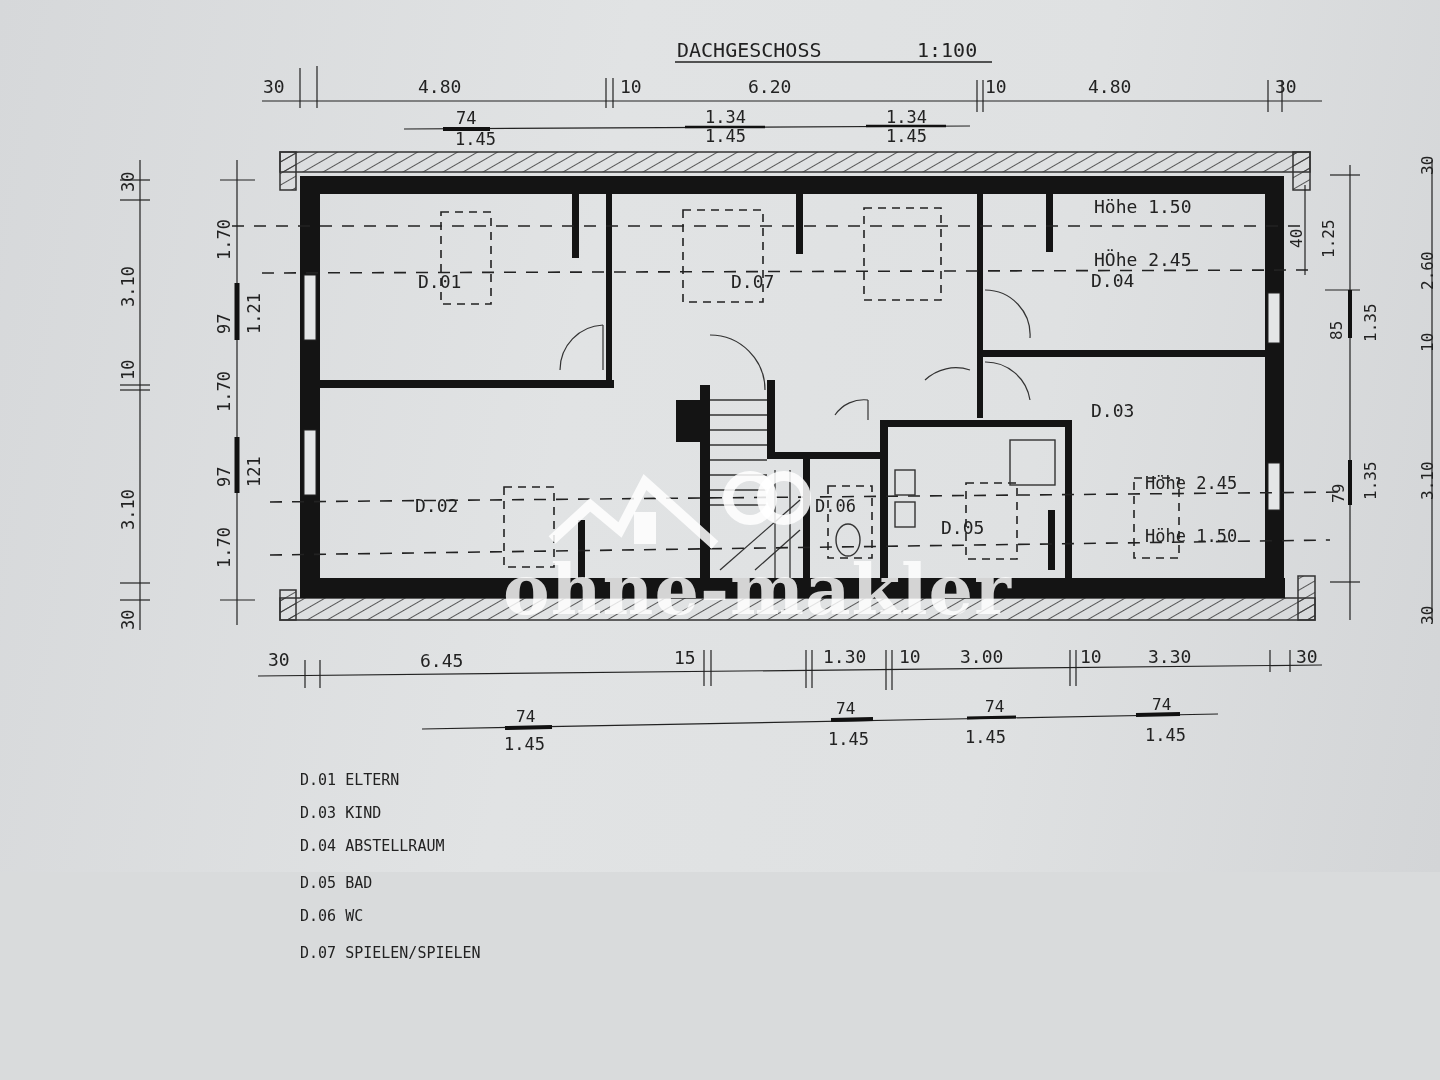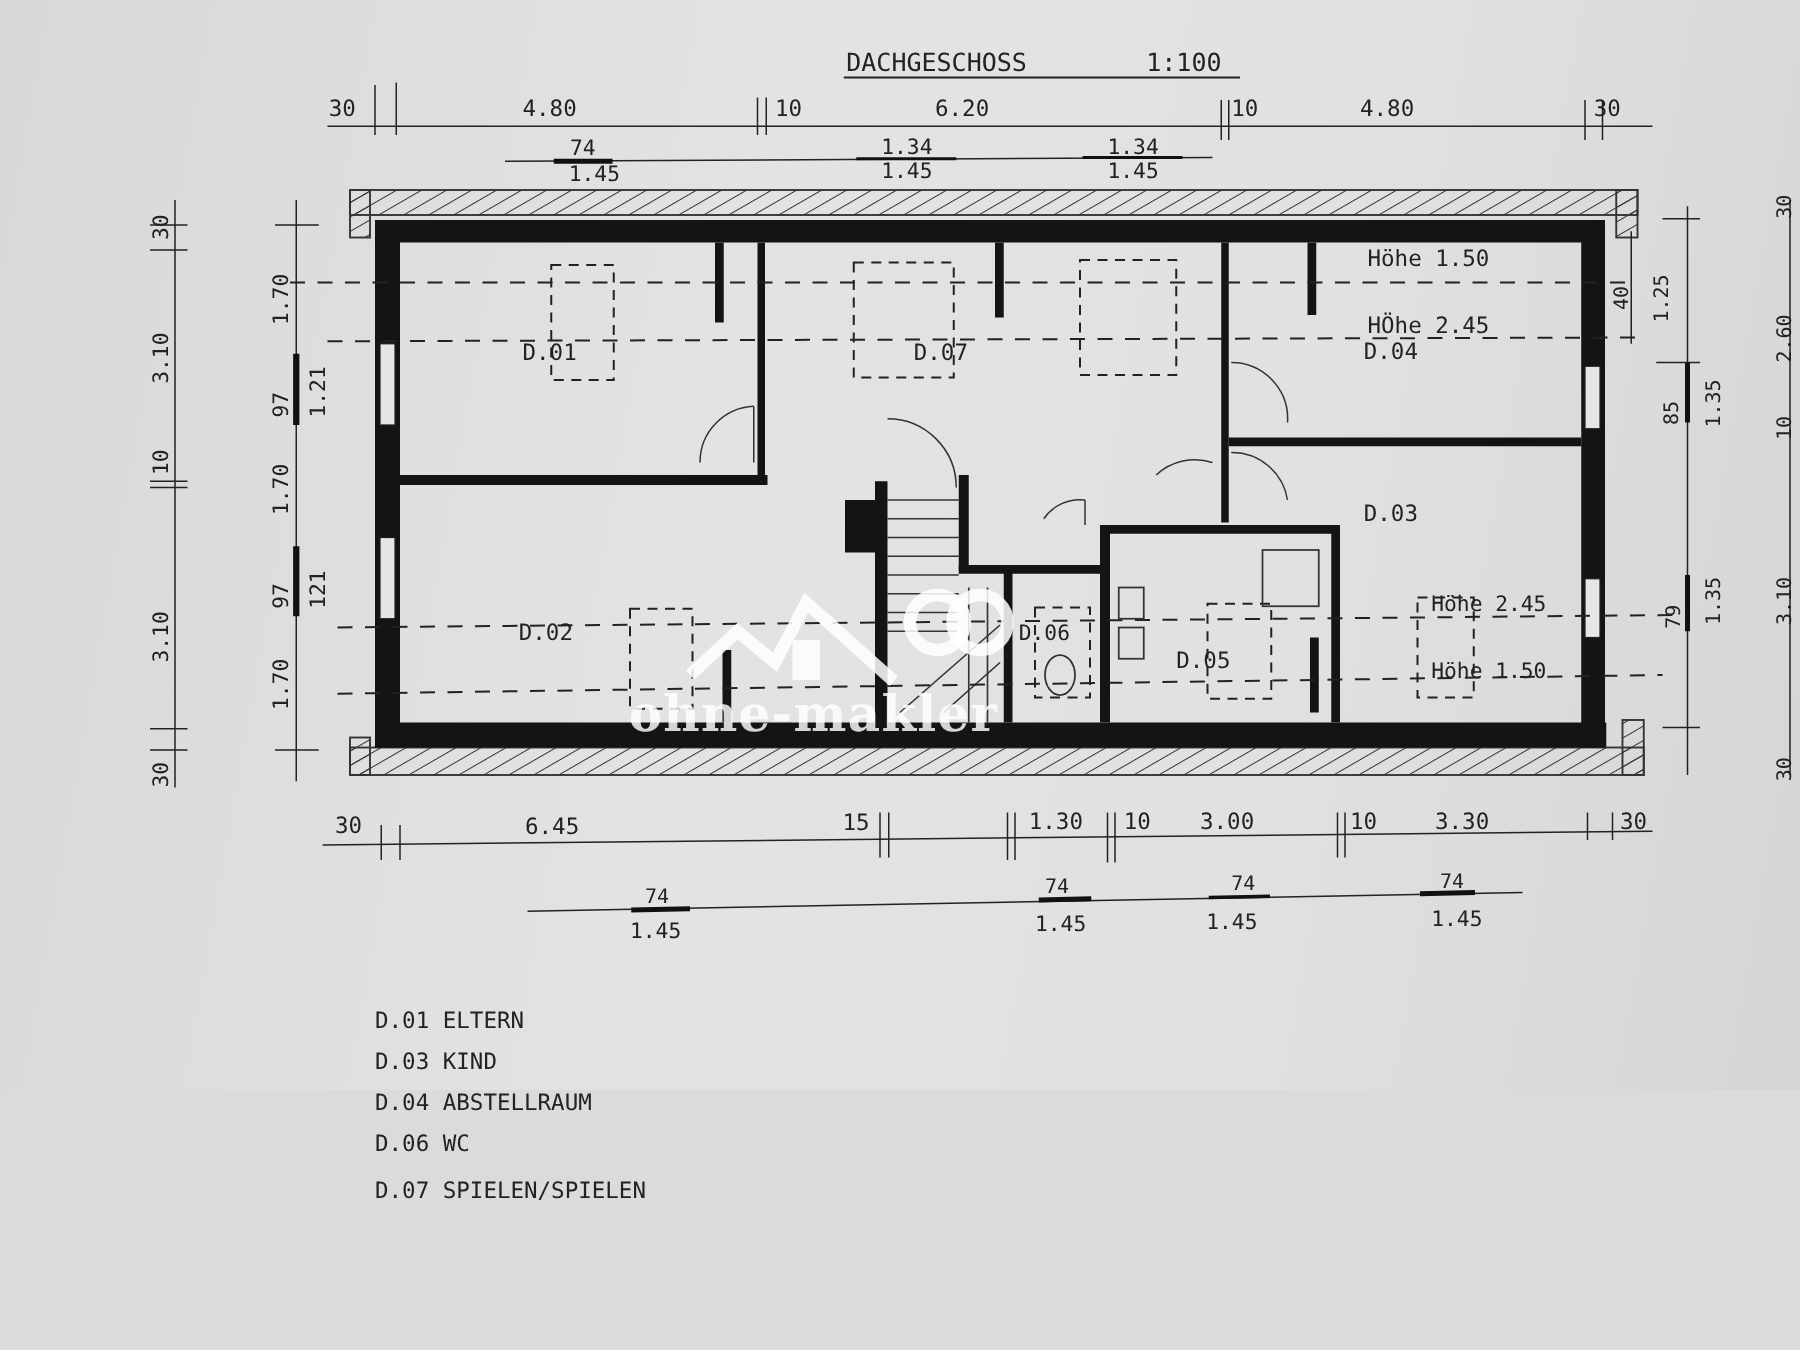--- a/index.html
+++ b/index.html
@@ -1,22 +1,22 @@
 <!DOCTYPE html>
 <html><head>
 <meta charset="utf-8">
 <style>
   html,body{margin:0;padding:0;}
   body{width:1440px;height:1080px;overflow:hidden;background:#d9dbdc;font-family:"DejaVu Sans Mono","Liberation Mono",monospace;}
   .paper{position:absolute;left:0;top:0;width:1440px;height:872px;background:linear-gradient(100deg,#d6d8da 0%,#e1e3e4 40%,#dfe1e2 70%,#d3d5d7 100%);}
   svg{position:absolute;left:0;top:0;}
   .t{font-family:"DejaVu Sans Mono","Liberation Mono",monospace;fill:#222;}
-  .legend{position:absolute;left:300px;top:764px;color:#222;font-family:"DejaVu Sans Mono","Liberation Mono",monospace;font-size:18px;line-height:33px;margin-top:36px;}
+  .legend{position:absolute;left:300px;top:764px;color:#222;font-family:"DejaVu Sans Mono","Liberation Mono",monospace;font-size:15px;line-height:33px;}
   .legend div{white-space:pre;}
-  .wm{position:absolute;left:503px;top:548px;font-family:"DejaVu Serif","Liberation Serif",serif;font-size:40px;font-weight:bold;color:rgba(255,255,255,0.82);letter-spacing:1px;}
+  .wm{position:absolute;left:503px;top:548px;font-family:"DejaVu Serif","Liberation Serif",serif;font-size:70px;font-weight:bold;color:rgba(255,255,255,0.82);letter-spacing:1px;}
 </style>
 </head>
 <body>
 
 <div class="paper">
 <svg width="1440" height="1080" viewBox="0 0 1440 1080">
   <defs>
     <pattern id="hatch" width="10" height="10" patternUnits="userSpaceOnUse" patternTransform="rotate(60)">
       <line x1="0" y1="0" x2="0" y2="10" stroke="#333" stroke-width="1.6"></line>
     </pattern>
@@ -274,16 +274,17 @@
     <circle cx="784" cy="498" r="22"></circle>
   </g>
 </svg>
 
 <div class="wm">ohne-makler</div>
 
 <div class="legend">
   <div><span>D.01</span> <span>ELTERN</span></div>
   <div><span>D.03</span> <span>KIND</span></div>
   <div><span>D.04</span> <span>ABSTELLRAUM</span></div>
+  <div style="margin-top:4px"><span>D.05</span> <span>BAD</span></div>
   <div><span>D.06</span> <span>WC</span></div>
   <div style="margin-top:4px"><span>D.07</span> <span>SPIELEN/SPIELEN</span></div>
 </div>
 </div>
 
 </body></html>

